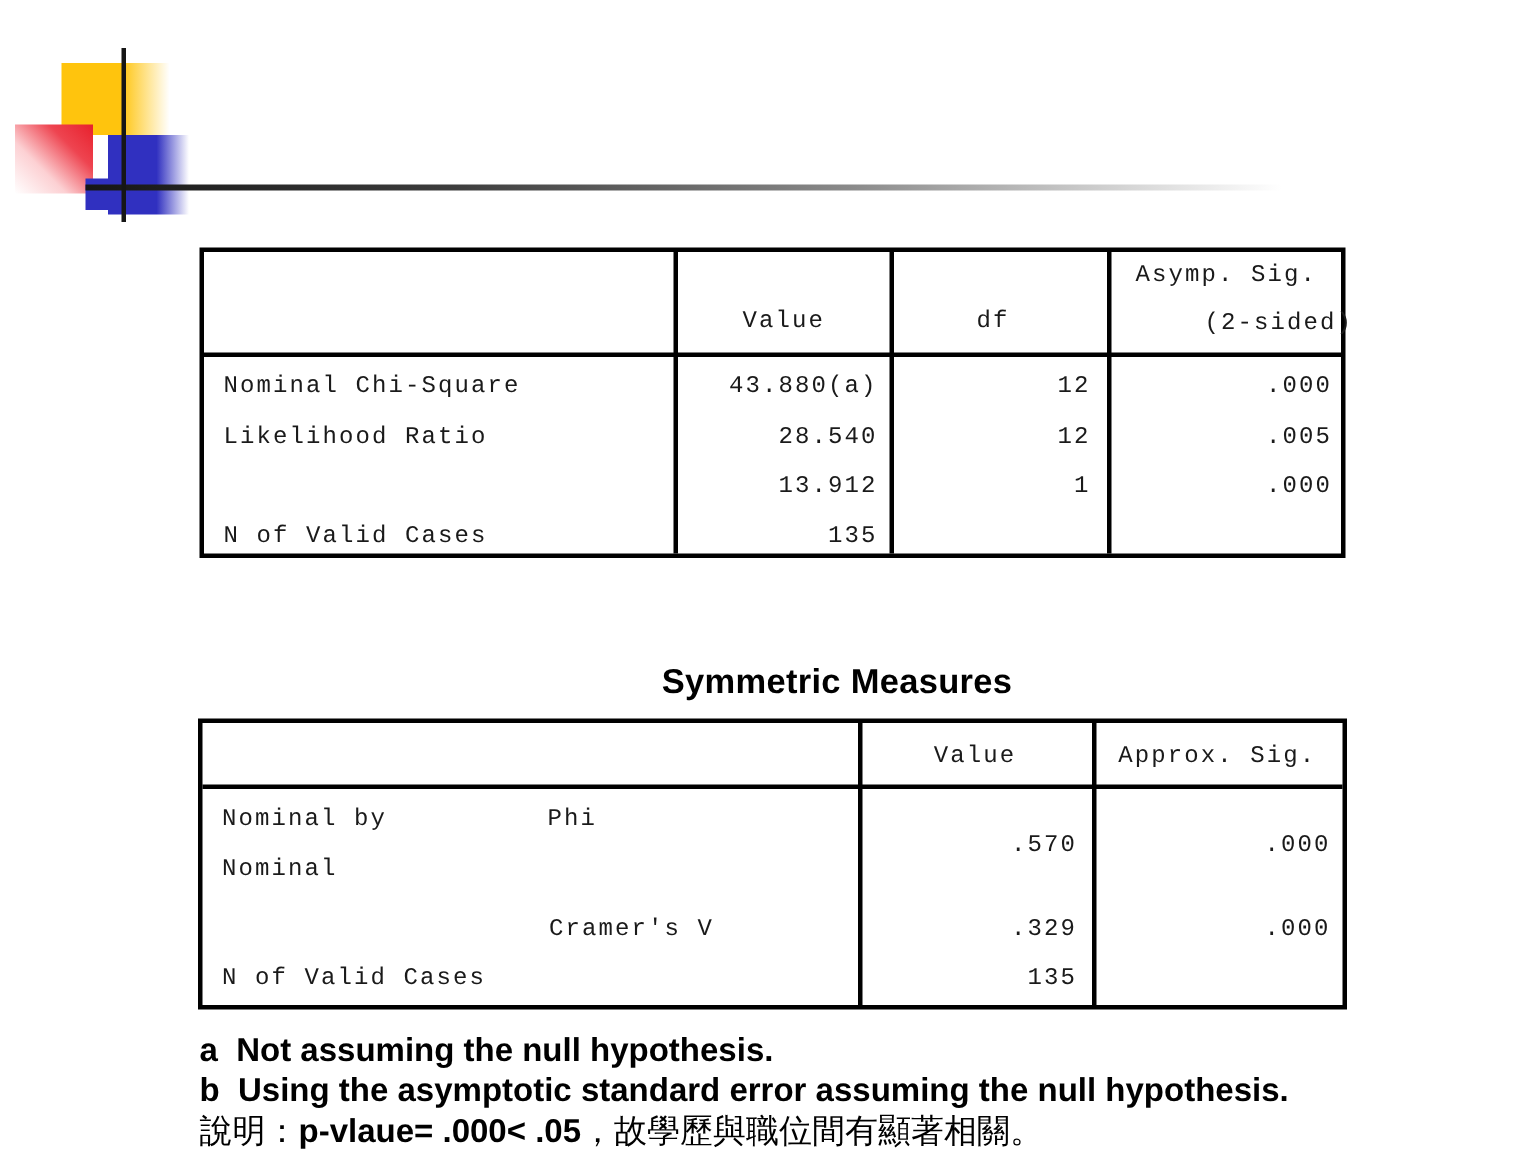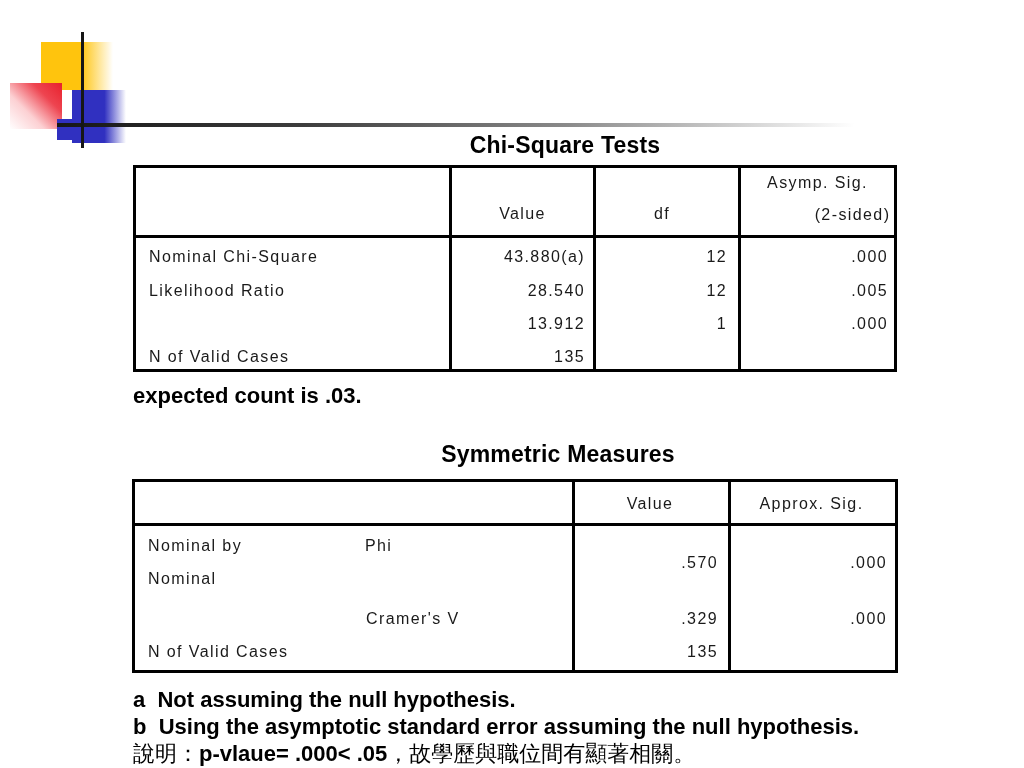--- a/index.html
+++ b/index.html
@@ -34,38 +34,37 @@
   
   .spss { position:absolute; border:3px solid #000; background:#fff; }
   .tbl1 { left:133px; top:165px; width:758px; height:201px; }
   .tbl2 { left:132px; top:479px; width:760px; height:188px; }
   .vline { position:absolute; top:0; bottom:0; width:3px; background:#000; }
   .hline { position:absolute; left:0; right:0; height:3px; background:#000; }
   .t1-v1 { left:313px; } .t1-v2 { left:457px; } .t1-v3 { left:602px; }
   .t1-hdr { top:67px; }
   .t2-v1 { left:437px; } .t2-v2 { left:593px; }
   .t2-hdr { top:41px; }
-  .cell { position:absolute; font-family:Liberation Sans, sans-serif;
+  .cell { position:absolute; font-family:Liberation Mono, monospace;
     font-size:16px; letter-spacing:1.4px; color:#1a1a1a; white-space:pre; }
   .cell.r { text-align:right; }
   .cell.c { text-align:center; }
 </style>
 </head>
 <body>
 
 <div class="slide">
 
   <div class="dec dec-yellow"></div>
   <div class="dec dec-red"></div>
   <div class="dec dec-blue-main"></div>
   <div class="dec dec-blue-tab"></div>
   <div class="dec dec-hline"></div>
   <div class="dec dec-vline"></div>
 
-  <div class="tbl-title title-1">Chi-Square Tests</div>
 
   <div class="spss tbl1">
     <div class="vline t1-v1"></div>
     <div class="vline t1-v2"></div>
     <div class="vline t1-v3"></div>
     <div class="hline t1-hdr"></div>
 
     <span class="cell c" style="left:316px; top:37px; width:141px;">Value</span>
     <span class="cell c" style="left:460px; top:37px; width:132px;">df</span>
     <span class="cell c" style="left:605px; top:6px; width:153px;">Asymp. Sig.</span>
@@ -85,21 +84,20 @@
     <span class="cell r" style="left:460px; top:147px; width:131px;">1</span>
     <span class="cell r" style="left:605px; top:147px; width:147px;">.000</span>
 
     <span class="cell" style="left:13px; top:180px;">N of Valid Cases</span>
     <span class="cell r" style="left:316px; top:180px; width:133px;">135</span>
     <span class="cell r" style="left:460px; top:180px; width:131px;"></span>
     <span class="cell r" style="left:605px; top:180px; width:147px;"></span>
   </div>
 
   <div class="note-block fnote-block">
-    <div class="note-line">expected count is .03.</div>
   </div>
 
   <div class="tbl-title title-2">Symmetric Measures</div>
 
   <div class="spss tbl2">
     <div class="vline t2-v1"></div>
     <div class="vline t2-v2"></div>
     <div class="hline t2-hdr"></div>
 
     <span class="cell c" style="left:440px; top:13px; width:150px;">Value</span>

